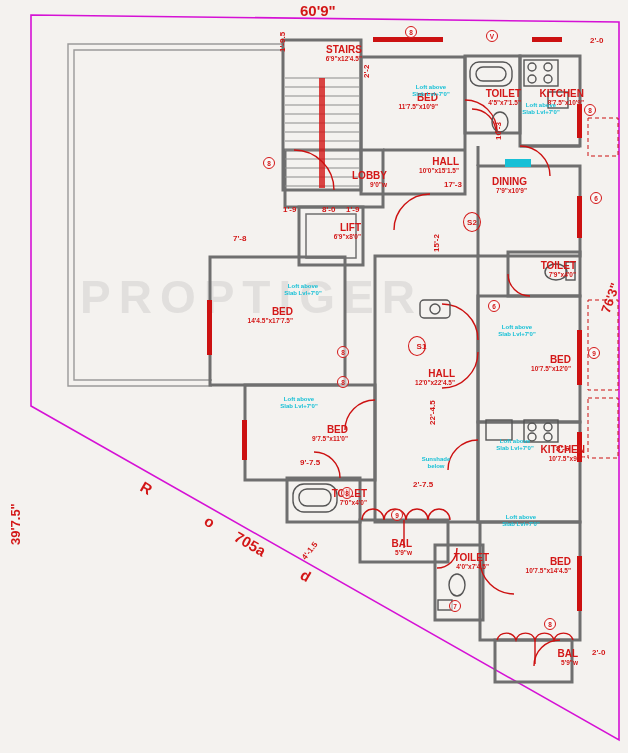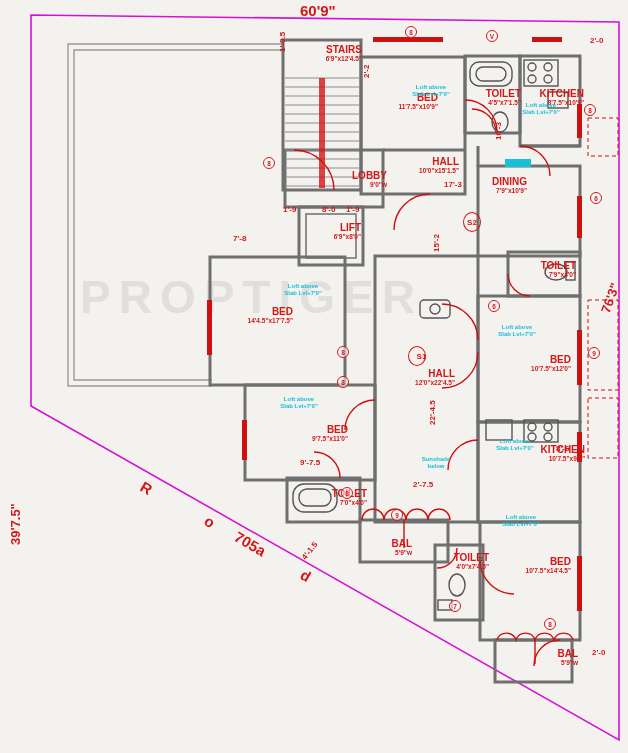--- a/index.html
+++ b/index.html
@@ -222,21 +222,21 @@
     </div>
   <div class="lbl" style="left:491px;top:556px;width:80px">
       <span class="rn">BED</span>
       <span class="rd">10'7.5"x14'4.5"</span>
     </div>
   <div class="lbl" style="left:518px;top:648px;width:60px">
       <span class="rn">BAL</span>
       <span class="rd">5'9"w</span>
     </div>
 
-  <div class="smark" style="left:408px;top:346px;padding-left:9px;">S1</div>
+  <div class="smark" style="left:408px;top:336px;padding-left:9px;">S1</div>
   <div class="smark" style="left:463px;top:212px;">S2</div>
 
   <div class="dim" style="left:444px;top:180px;">17'-3</div>
   <div class="dim" style="left:432px;top:252px;transform:rotate(-90deg);">15'-2</div>
   <div class="dim" style="left:428px;top:425px;transform:rotate(-90deg);">22'-4.5</div>
   <div class="dim" style="left:494px;top:140px;transform:rotate(-90deg);">10'-3</div>
   <div class="dim" style="left:233px;top:234px;">7'-8</div>
   <div class="dim" style="left:300px;top:458px;">9'-7.5</div>
   <div class="dim" style="left:283px;top:205px;">1'-9</div>
   <div class="dim" style="left:322px;top:205px;">8'-0</div>

